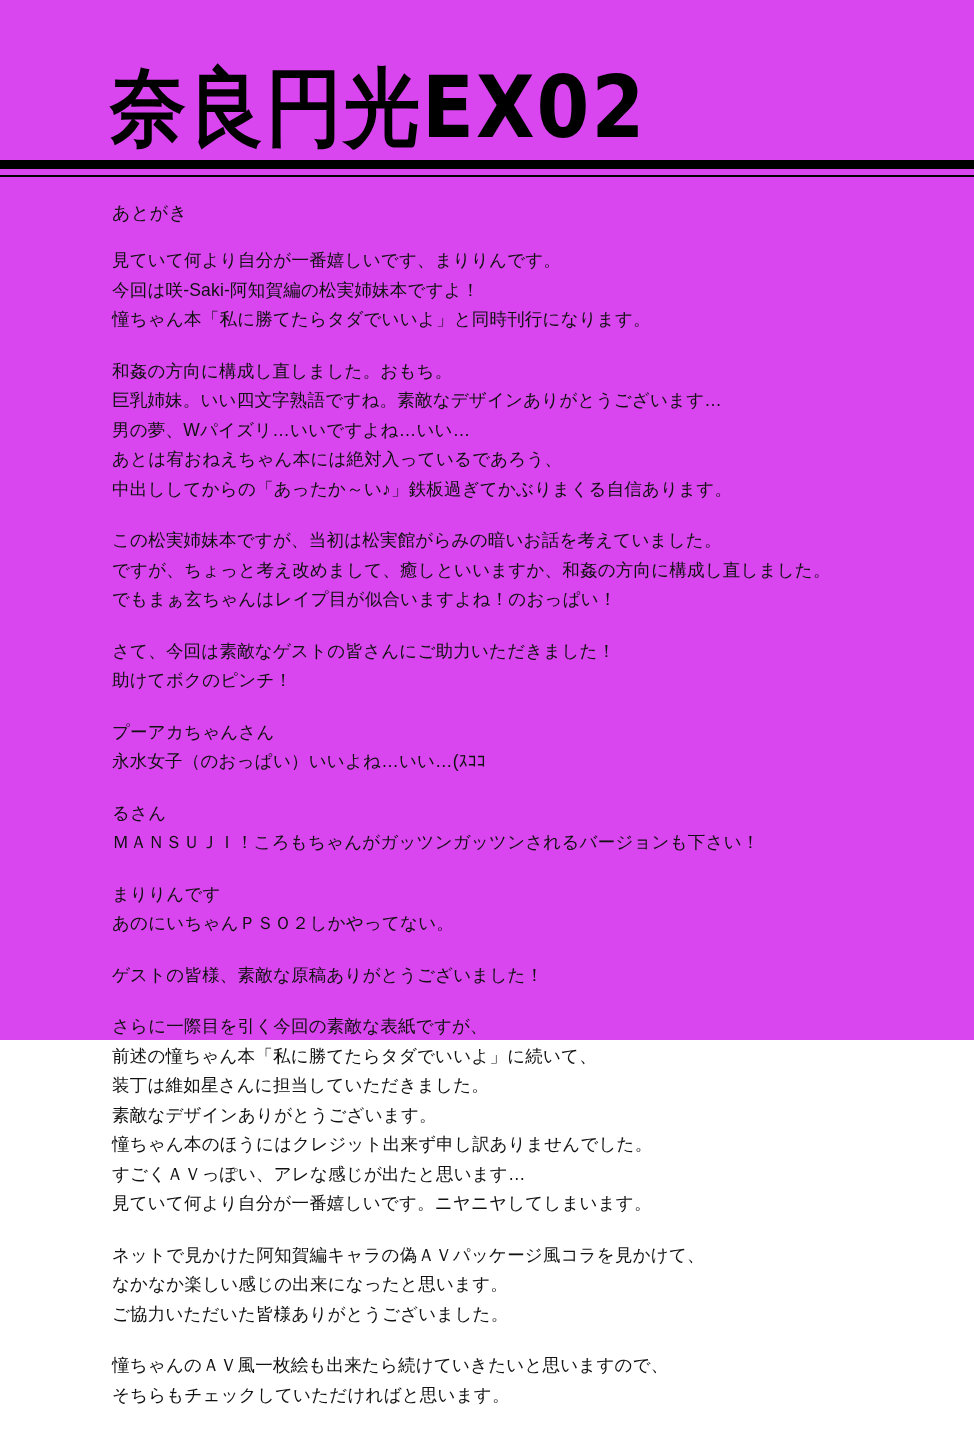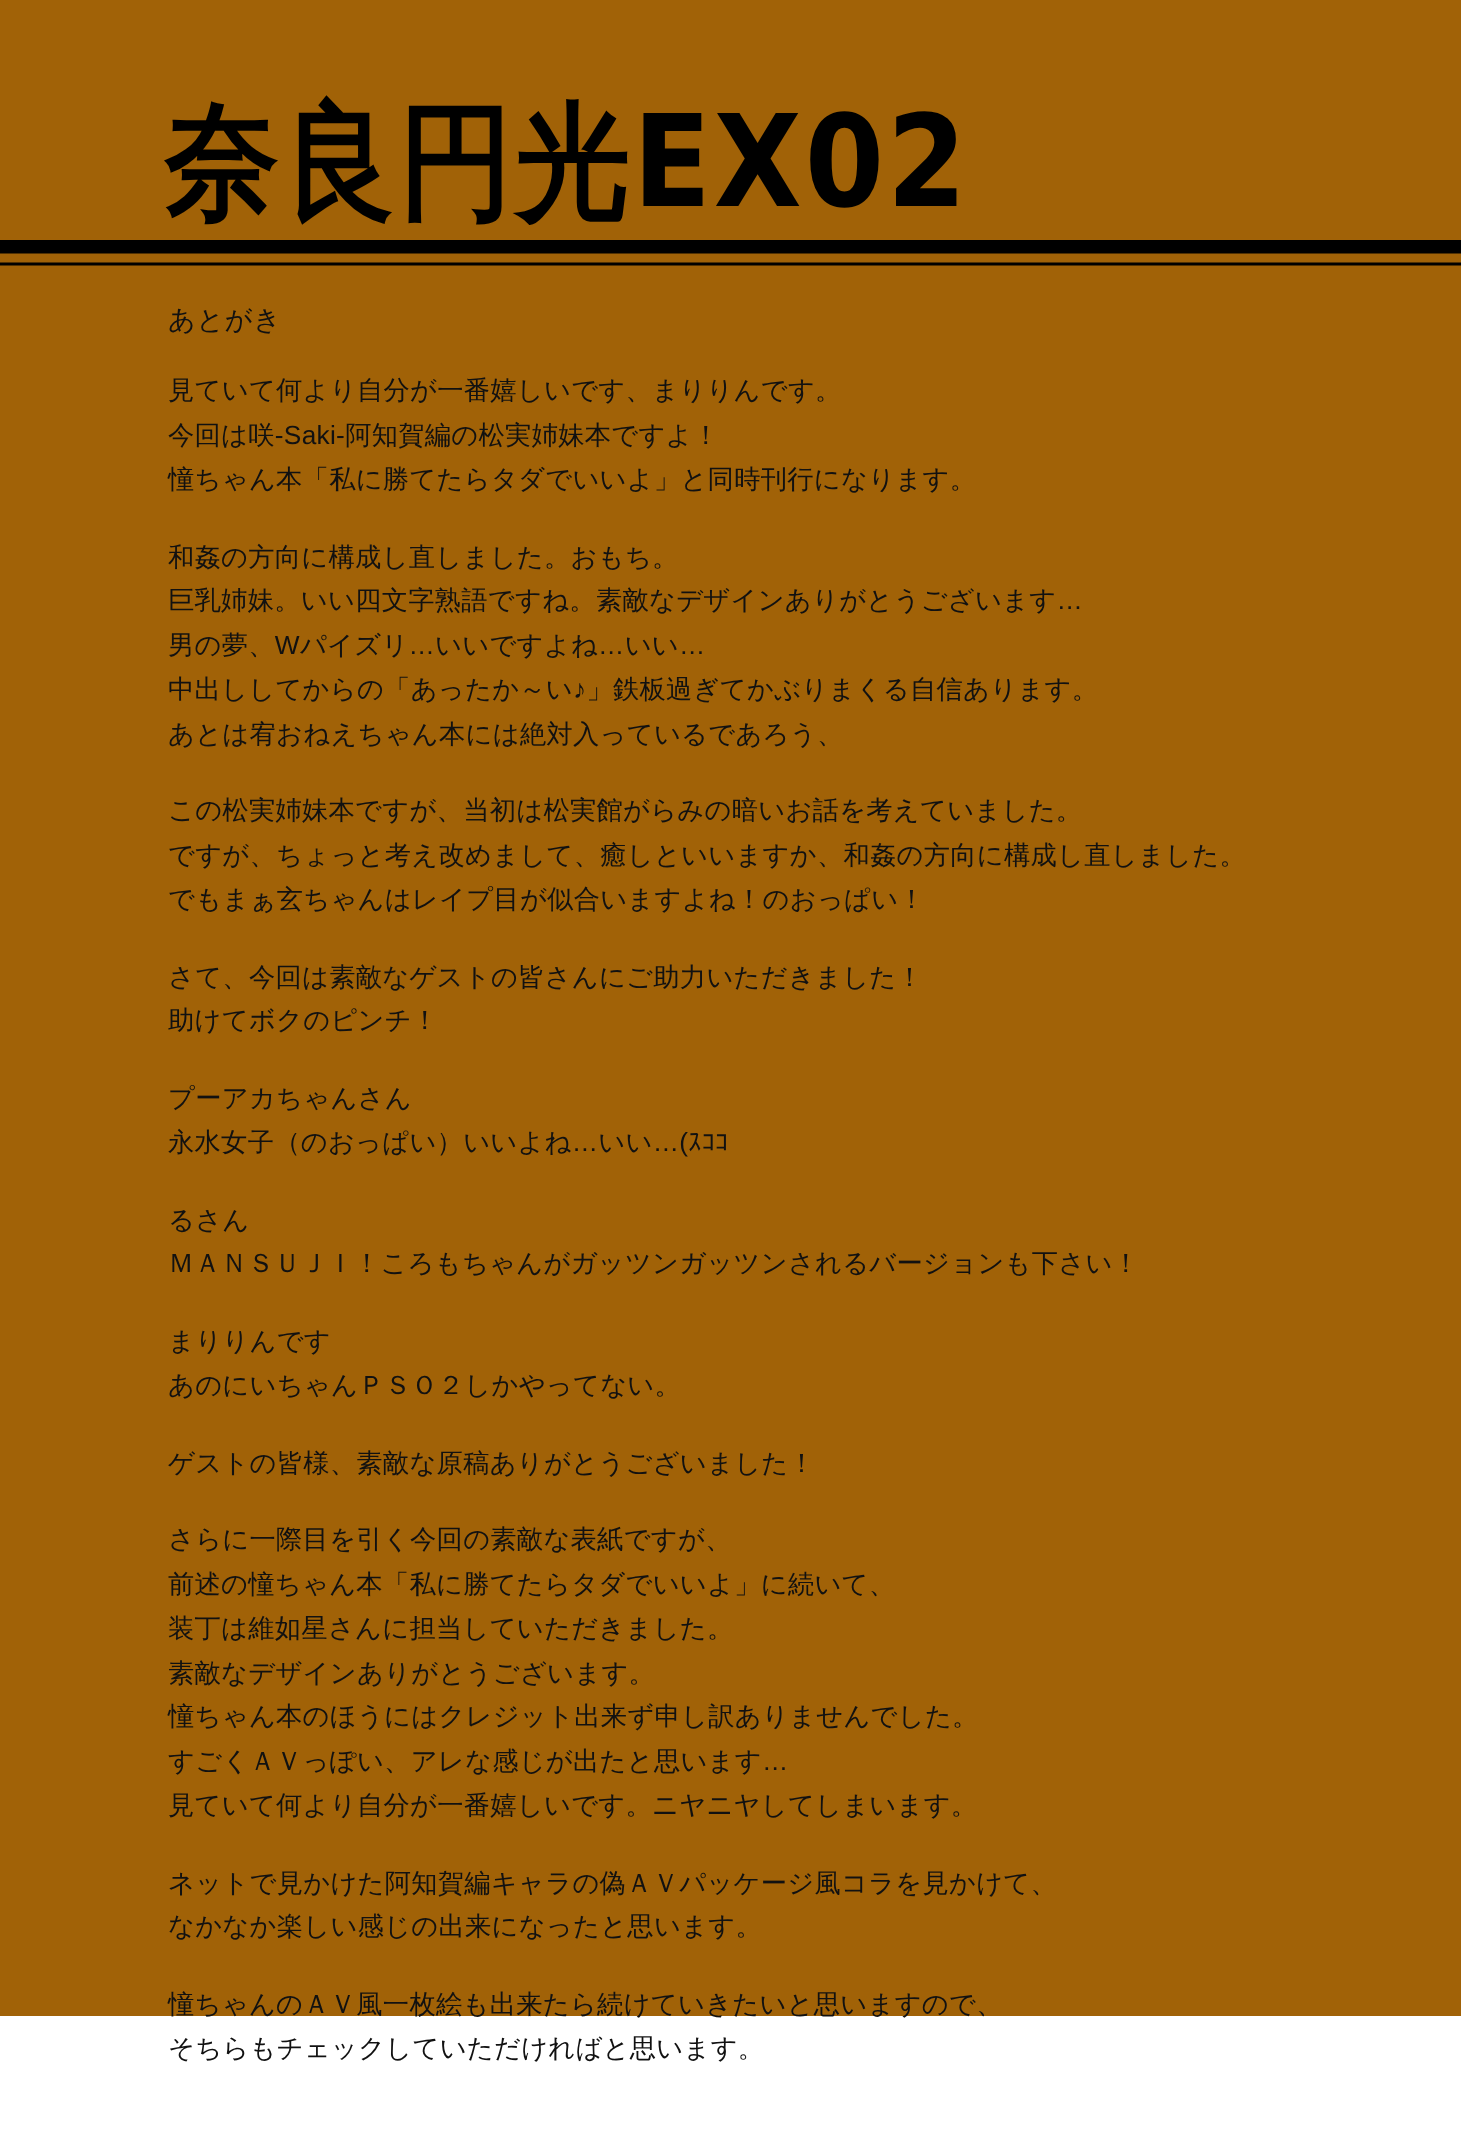--- a/index.html
+++ b/index.html
@@ -12,22 +12,22 @@
     height: 1430px;
     font-family: "Liberation Sans", "DejaVu Sans", sans-serif;
     color: #111111;
     position: relative;
     overflow: hidden;
   }
   .page {
     position: absolute;
     left: 0; top: 0;
     width: 974px;
-    height: 1344px;
-    background: #a16207;
+    height: 1040px;
+    background: #d946ef;
   }
   .title-block {
     position: absolute;
     left: 0;
     top: 52px;
     width: 974px;
     height: 110px;
   }
   .title-text {
     position: absolute;
@@ -103,22 +103,22 @@
     <div id="paragraphs">
         <div class="para">
           <div class="line">見ていて何より自分が一番嬉しいです、まりりんです。</div>
           <div class="line">今回は咲-Saki-阿知賀編の松実姉妹本ですよ！</div>
           <div class="line">憧ちゃん本「私に勝てたらタダでいいよ」と同時刊行になります。</div>
         </div>
         <div class="para">
           <div class="line">和姦の方向に構成し直しました。おもち。</div>
           <div class="line">巨乳姉妹。いい四文字熟語ですね。素敵なデザインありがとうございます…</div>
           <div class="line">男の夢、Wパイズリ…いいですよね…いい…</div>
+          <div class="line">あとは宥おねえちゃん本には絶対入っているであろう、</div>
           <div class="line">中出ししてからの「あったか～い♪」鉄板過ぎてかぶりまくる自信あります。</div>
-          <div class="line">あとは宥おねえちゃん本には絶対入っているであろう、</div>
         </div>
         <div class="para">
           <div class="line">この松実姉妹本ですが、当初は松実館がらみの暗いお話を考えていました。</div>
           <div class="line">ですが、ちょっと考え改めまして、癒しといいますか、和姦の方向に構成し直しました。</div>
           <div class="line">でもまぁ玄ちゃんはレイプ目が似合いますよね！のおっぱい！</div>
         </div>
         <div class="para">
           <div class="line">さて、今回は素敵なゲストの皆さんにご助力いただきました！</div>
           <div class="line">助けてボクのピンチ！</div>
         </div>
@@ -142,20 +142,21 @@
           <div class="line">前述の憧ちゃん本「私に勝てたらタダでいいよ」に続いて、</div>
           <div class="line">装丁は維如星さんに担当していただきました。</div>
           <div class="line">素敵なデザインありがとうございます。</div>
           <div class="line">憧ちゃん本のほうにはクレジット出来ず申し訳ありませんでした。</div>
           <div class="line">すごくＡＶっぽい、アレな感じが出たと思います…</div>
           <div class="line">見ていて何より自分が一番嬉しいです。ニヤニヤしてしまいます。</div>
         </div>
         <div class="para">
           <div class="line">ネットで見かけた阿知賀編キャラの偽ＡＶパッケージ風コラを見かけて、</div>
           <div class="line">なかなか楽しい感じの出来になったと思います。</div>
+          <div class="line">ご協力いただいた皆様ありがとうございました。</div>
         </div>
         <div class="para">
           <div class="line">憧ちゃんのＡＶ風一枚絵も出来たら続けていきたいと思いますので、</div>
           <div class="line">そちらもチェックしていただければと思います。</div>
         </div>
       </div>
   </div>
 
 </div>
 

